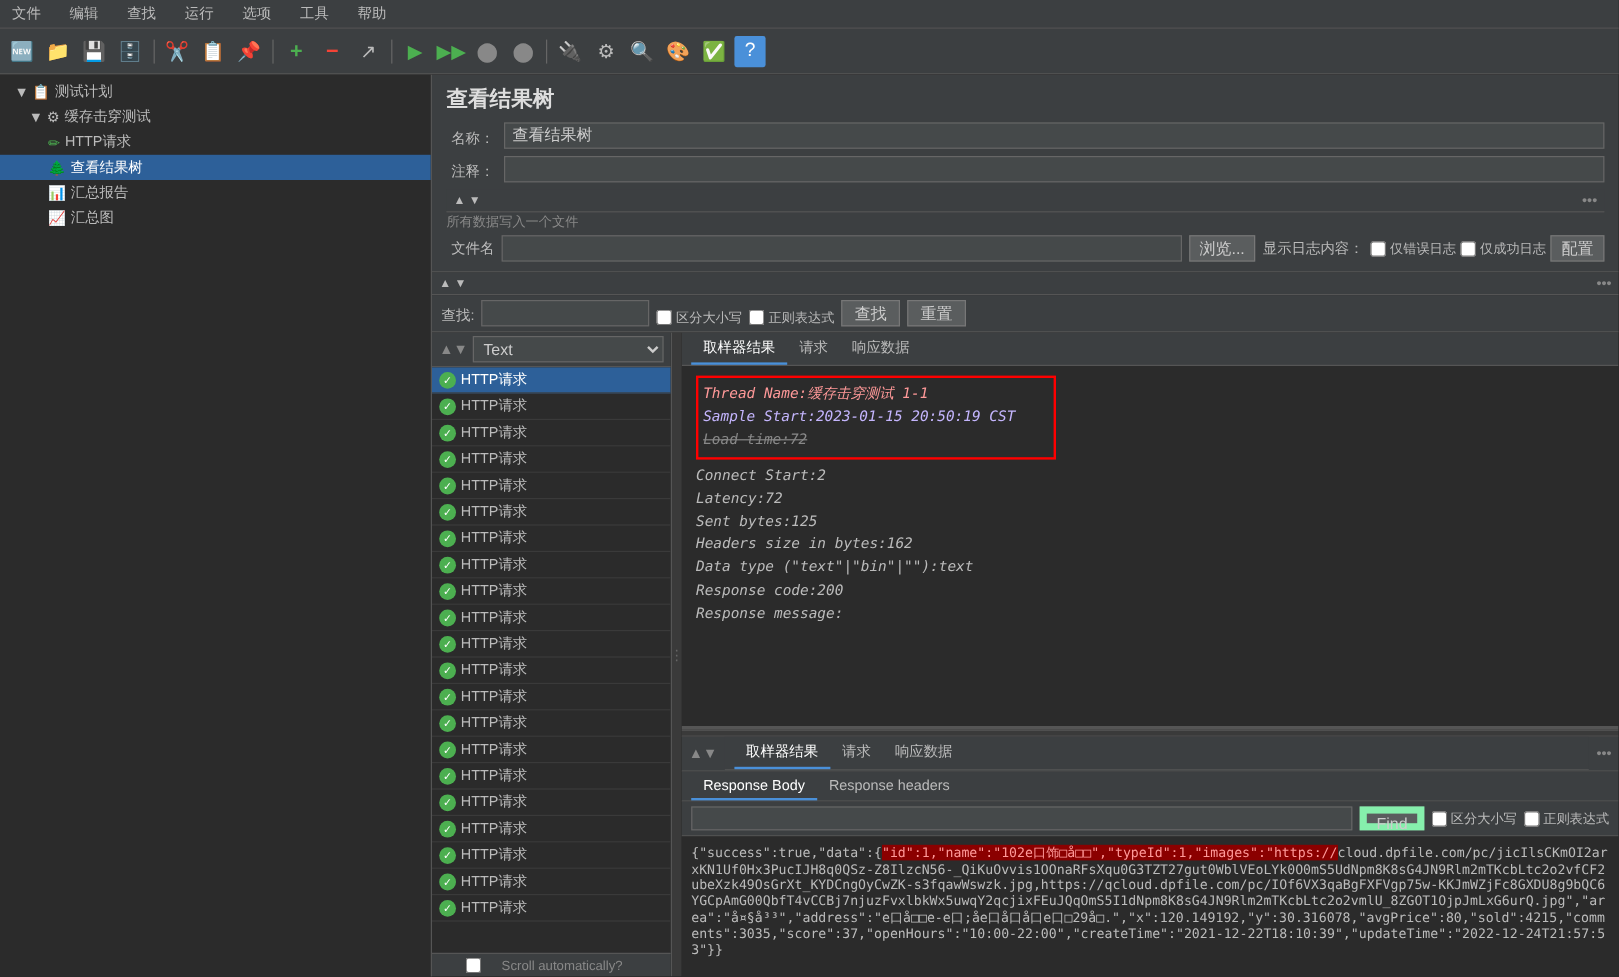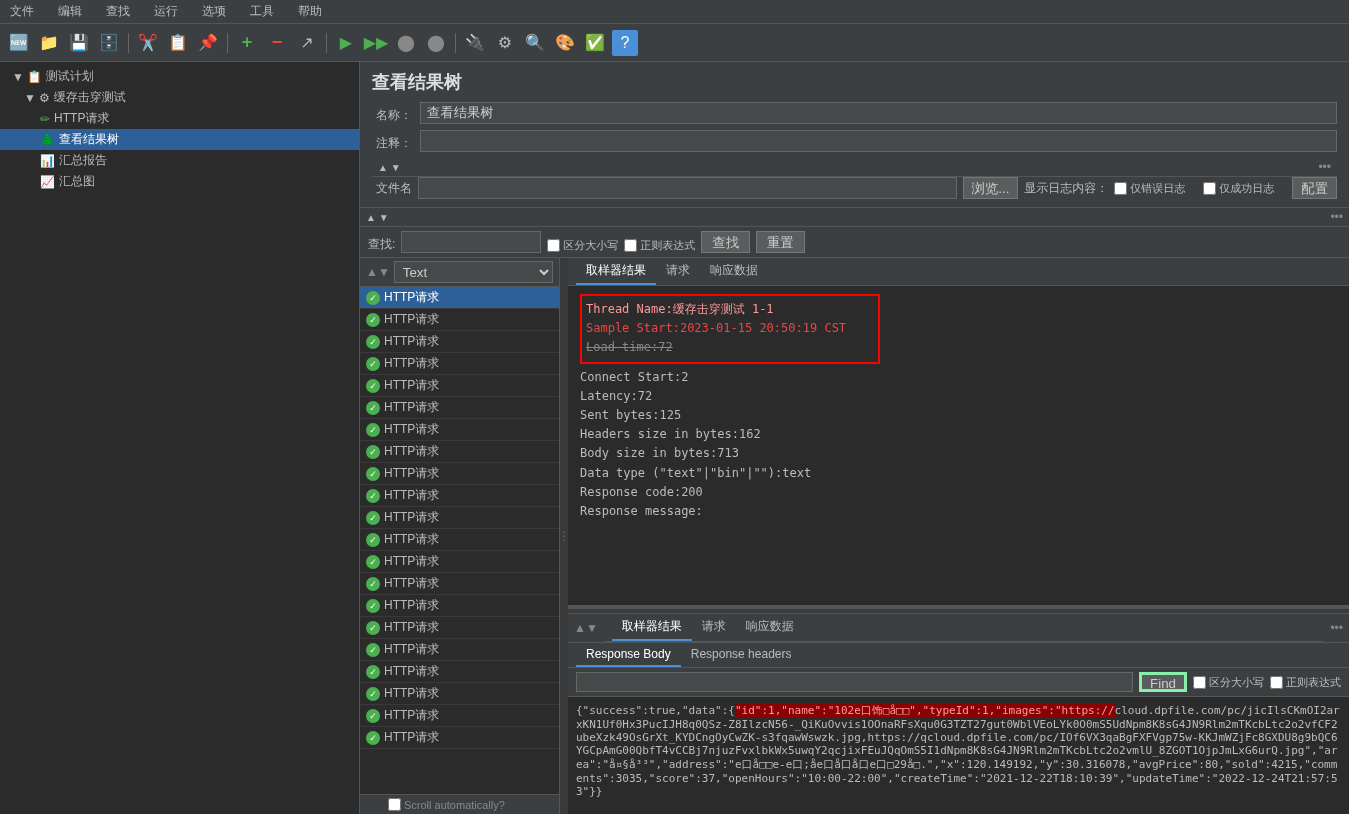--- a/index.html
+++ b/index.html
@@ -35,21 +35,21 @@
     .page-title { font-size: 18px; color: #ddd; font-weight: bold; margin-bottom: 8px; }
     .form-row { display: flex; align-items: flex-end; margin-bottom: 6px; gap: 8px; }
     .form-label { color: #bbb; min-width: 40px; text-align: right; }
     .form-input { background: #45494a; border: 1px solid #666; color: #ccc; padding: 2px 6px; flex: 1; height: 22px; }
     .form-row-note { color: #888; font-size: 11px; margin-bottom: 4px; }
 
     .file-row { display: flex; align-items: center; gap: 6px; }
     .file-input { background: #45494a; border: 1px solid #666; color: #ccc; padding: 2px 6px; height: 22px; flex: 1; }
     .btn-browse { background: #5a5d5e; border: 1px solid #777; color: #ccc; padding: 2px 8px; cursor: pointer; height: 22px; }
 
-    .display-options { display: flex; align-items: center; gap: 18px; justify-content: space-between; }
+    .display-options { display: flex; align-items: center; gap: 4px; justify-content: space-between; }
     .display-options label { color: #bbb; font-size: 11px; display: flex; align-items: center; gap: 3px; }
     .btn-config { background: #5a5d5e; border: 1px solid #777; color: #ccc; padding: 2px 8px; cursor: pointer; height: 22px; }
 
     
     .collapse-bar { background: #3c3f41; border-bottom: 1px solid #555; display: flex; align-items: center; padding: 2px 6px; cursor: pointer; }
     .collapse-btn { color: #bbb; font-size: 10px; }
     .dots-btn { margin-left: auto; color: #888; cursor: pointer; }
 
     
     .search-bar { background: #3c3f41; border-bottom: 1px solid #555; display: flex; align-items: flex-end; padding: 4px 8px; gap: 6px; }
@@ -76,42 +76,42 @@
     
     .details-panel { flex: 1; display: flex; flex-direction: column; overflow: hidden; }
 
     
     .upper-details { flex: 1; display: flex; flex-direction: column; overflow: hidden; border-bottom: 3px solid #555; position: relative; }
 
     .tabs-bar { background: #3c3f41; border-bottom: 1px solid #555; display: flex; align-items: center; padding: 0 8px; }
     .tab { padding: 4px 10px; cursor: pointer; color: #bbb; border-bottom: 2px solid transparent; }
     .tab.active { color: #fff; border-bottom: 2px solid #4a90d9; }
 
-    .details-content { flex: 1; overflow-y: auto; padding: 8px 12px; background: #2b2b2b; font-family: monospace; font-size: 12px; color: #bbb; }
+    .details-content { flex: 1; overflow-y: auto; padding: 8px 12px; background: #2b2b2b; font-family: monospace; font-size: 12px; color: #bbb; font-style: italic; }
     .detail-line { line-height: 1.6; }
 
     
     .lower-details { height: 200px; display: flex; flex-direction: column; background: #2b2b2b; }
 
     .response-tabs { display: flex; align-items: center; background: #3c3f41; border-bottom: 1px solid #555; padding: 0 8px; }
     .response-tab { padding: 4px 10px; cursor: pointer; color: #bbb; border-bottom: 2px solid transparent; }
     .response-tab.active { color: #fff; border-bottom: 2px solid #4a90d9; }
 
     .response-search-bar { display: flex; align-items: center; gap: 6px; padding: 4px 8px; background: #3c3f41; border-bottom: 1px solid #555; }
     .response-search-input { background: #45494a; border: 1px solid #666; color: #ccc; padding: 2px 6px; height: 20px; flex: 1; }
-    .btn-find { background: #5a5d5e; border: 3px solid #86efac; color: #ccc; padding: 1px 8px; cursor: pointer; height: 20px; }
+    .btn-find { background: #5a5d5e; border: 6px solid #86efac; color: #ccc; padding: 1px 8px; cursor: pointer; height: 20px; }
 
     .response-content { flex: 1; overflow: auto; padding: 6px 8px; font-family: monospace; font-size: 11px; color: #bbb; background: #2b2b2b; }
     .json-text { word-break: break-all; white-space: pre-wrap; }
 
     .json-highlight { background: #8B0000; color: #ff9999; }
 
     
     .scroll-auto { background: #3c3f41; border-top: 1px solid #555; padding: 3px 8px; display: flex; align-items: center; gap: 4px; }
-    .scroll-auto label { color: #888; font-size: 11px; display: flex; align-items: center; gap: 3px; padding-left: 20px; }
+    .scroll-auto label { color: #888; font-size: 11px; display: flex; align-items: center; gap: 17px; padding-left: 20px; }
 
     
     .drag-handle { width: 8px; background: #3a3a3a; cursor: col-resize; display: flex; align-items: center; justify-content: center; }
     .drag-handle::after { content: '⋮'; color: #666; }
 
     
     .vresize { height: 6px; background: #3a3a3a; cursor: row-resize; border-top: 1px solid #555; border-bottom: 1px solid #555; }
 
     ::-webkit-scrollbar { width: 8px; height: 8px; }
     ::-webkit-scrollbar-track { background: #2b2b2b; }
@@ -215,20 +215,21 @@
       <div class="form-row">
         <span class="form-label">注释：</span>
         <input class="form-input" type="text" style="">
       </div>
 
       <div class="collapse-bar">
         <span class="collapse-btn">▲ ▼</span>
         <span class="dots-btn">•••</span>
       </div>
 
+      <div class="form-row-note">所有数据写入一个文件</div>
 
       <div class="file-row">
         <span class="form-label">文件名</span>
         <input class="file-input" type="text" style="">
         <button class="btn-browse">浏览...</button>
         <span class="form-label">显示日志内容：</span>
         <div class="display-options">
           <label>
             <input type="checkbox" style="">
             <span>仅错误日志</span>
@@ -382,28 +383,27 @@
           <div class="tabs-bar">
             <div class="tab active">取样器结果</div>
             <div class="tab">请求</div>
             <div class="tab">响应数据</div>
           </div>
 
           <div class="details-content">
             
             <div style="border: 2px solid red; padding: 4px; margin-bottom: 4px; display: inline-block; min-width: 300px;">
               <div class="detail-line" style="color:#ff9999;">Thread Name:缓存击穿测试 1-1</div>
-              <div class="detail-line" style="color:#ef4444;">Sample Start:2023-01-15 20:50:19 CST</div>
+              <div class="detail-line" style="color:#c4b5fd;">Sample Start:2023-01-15 20:50:19 CST</div>
               <div class="detail-line detail-strikethrough" style="text-decoration:line-through;color:#888;">Load time:72</div>
             </div>
             <div class="detail-line">Connect Start:2</div>
             <div class="detail-line">Latency:72</div>
             <div class="detail-line">Sent bytes:125</div>
             <div class="detail-line">Headers size in bytes:162</div>
-            <div class="detail-line">Body size in bytes:713</div>
             <div class="detail-line">Data type ("text"|"bin"|""):text</div>
             <div class="detail-line">Response code:200</div>
             <div class="detail-line">Response message:</div>
             <div class="detail-line">&nbsp;</div>
             
             
             
           </div>
         </div>
 

